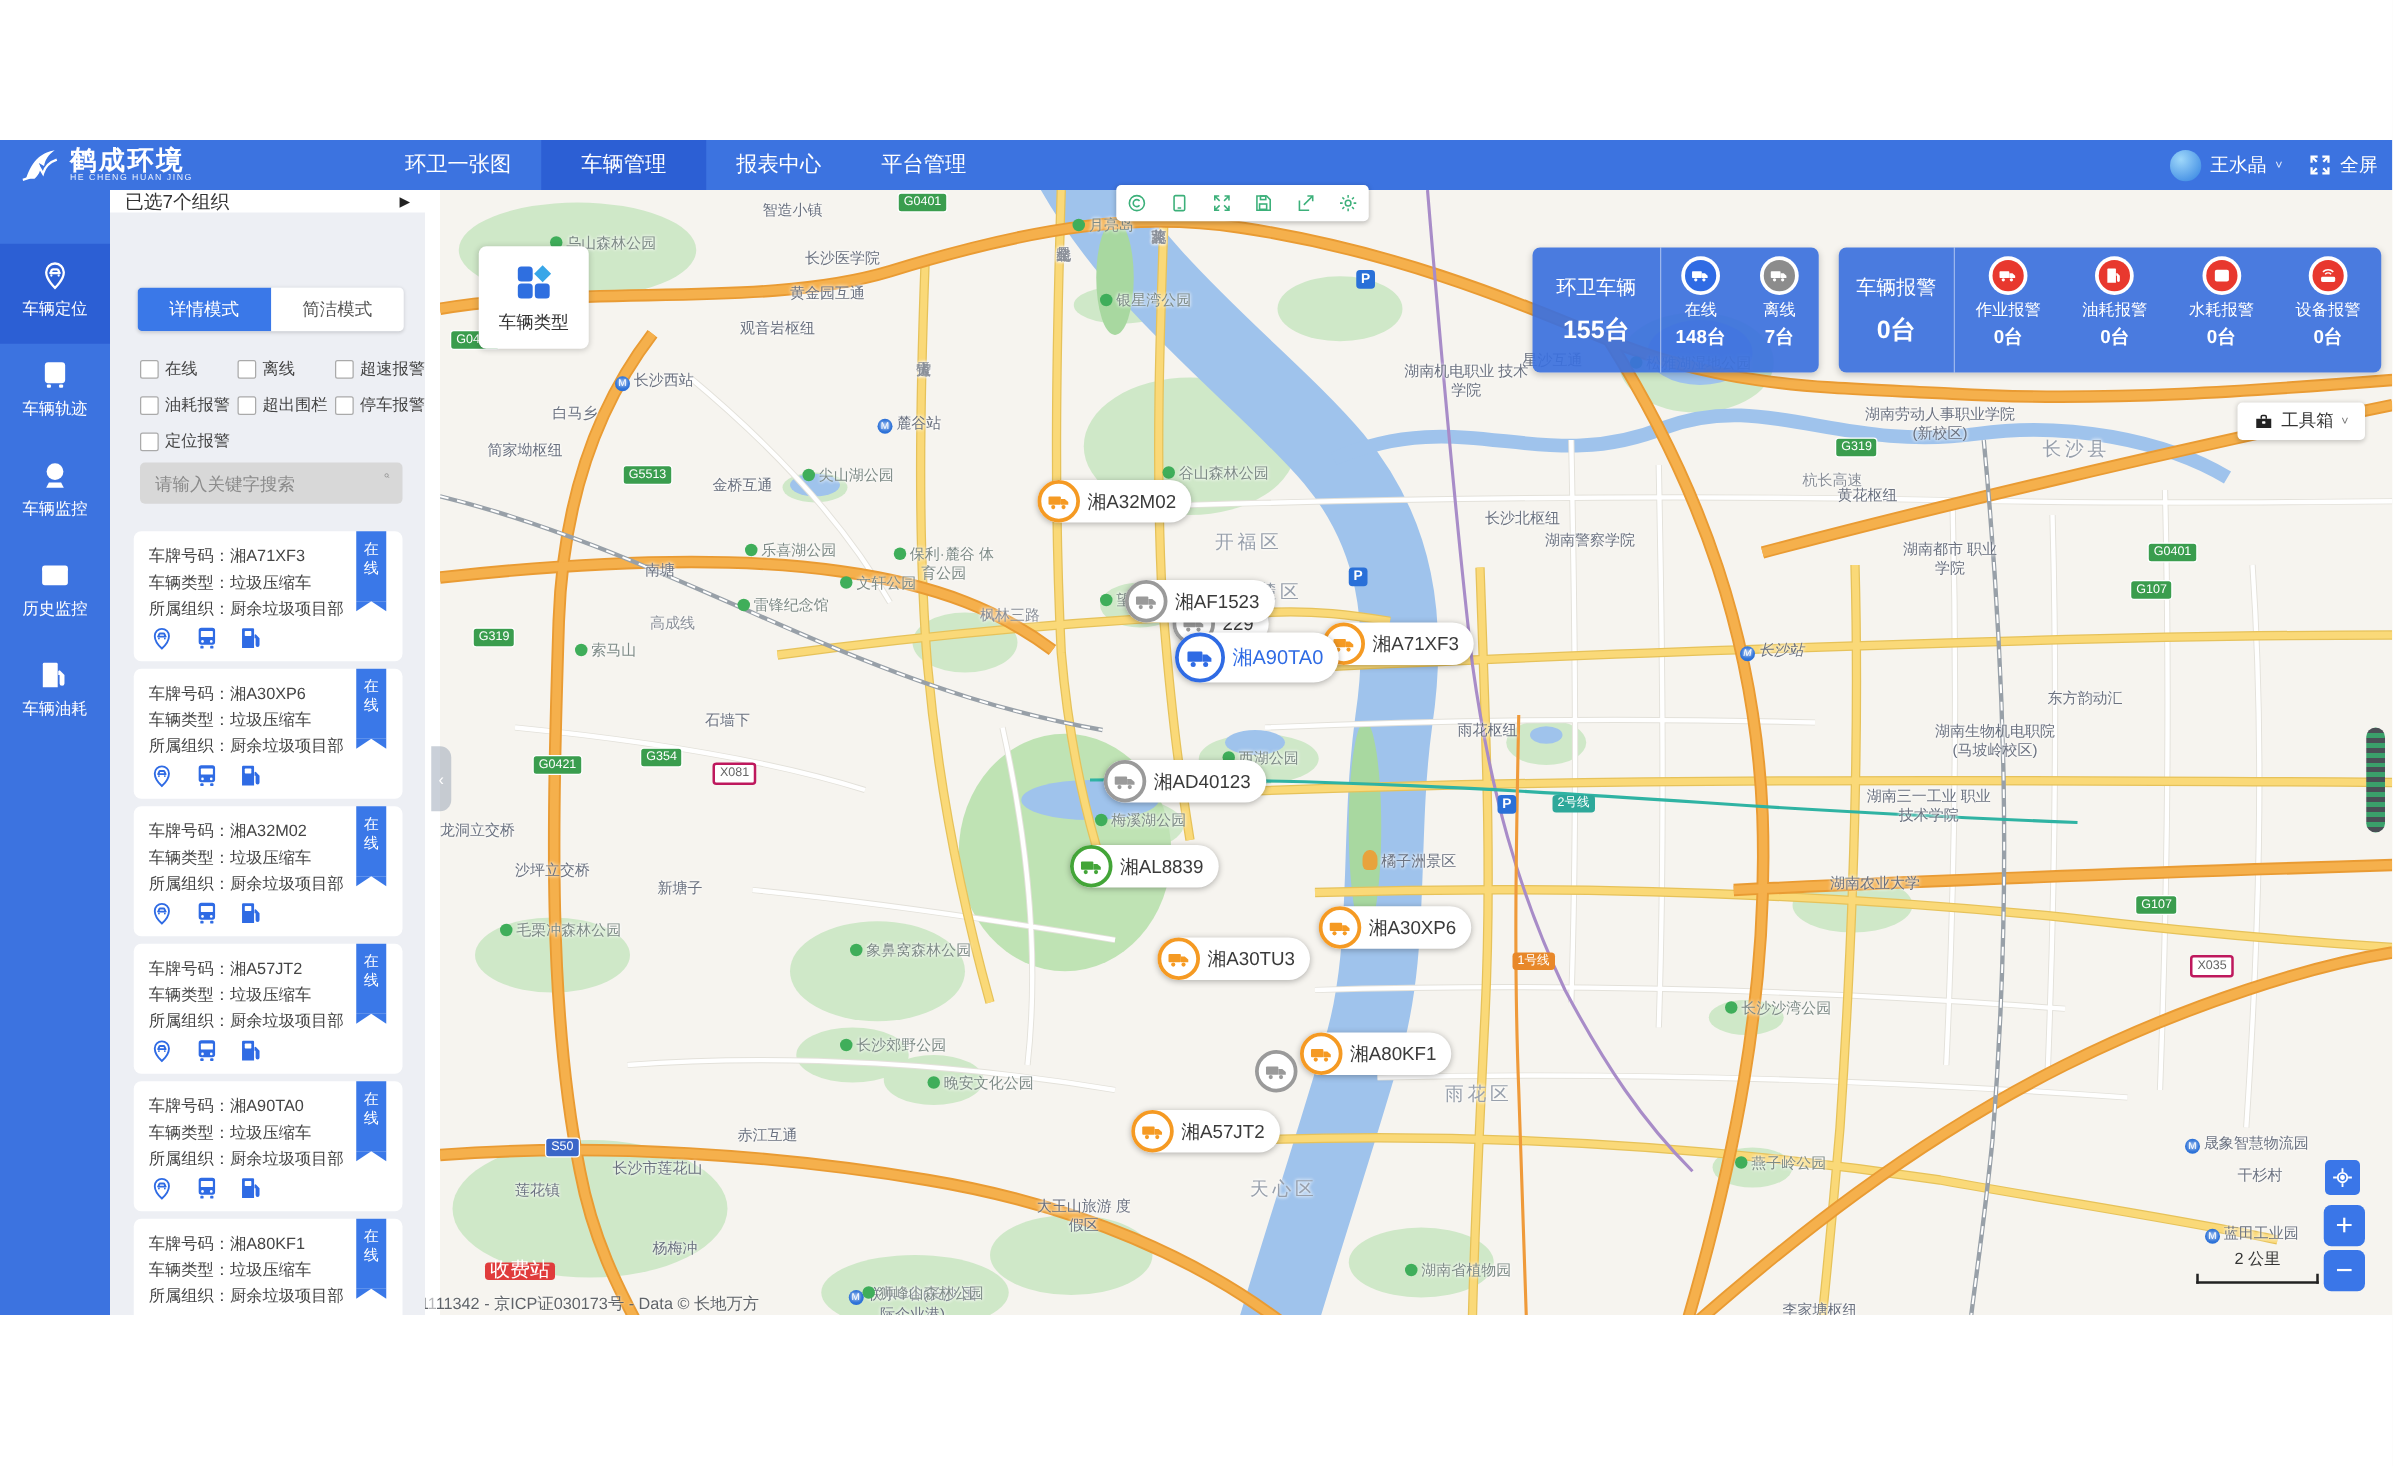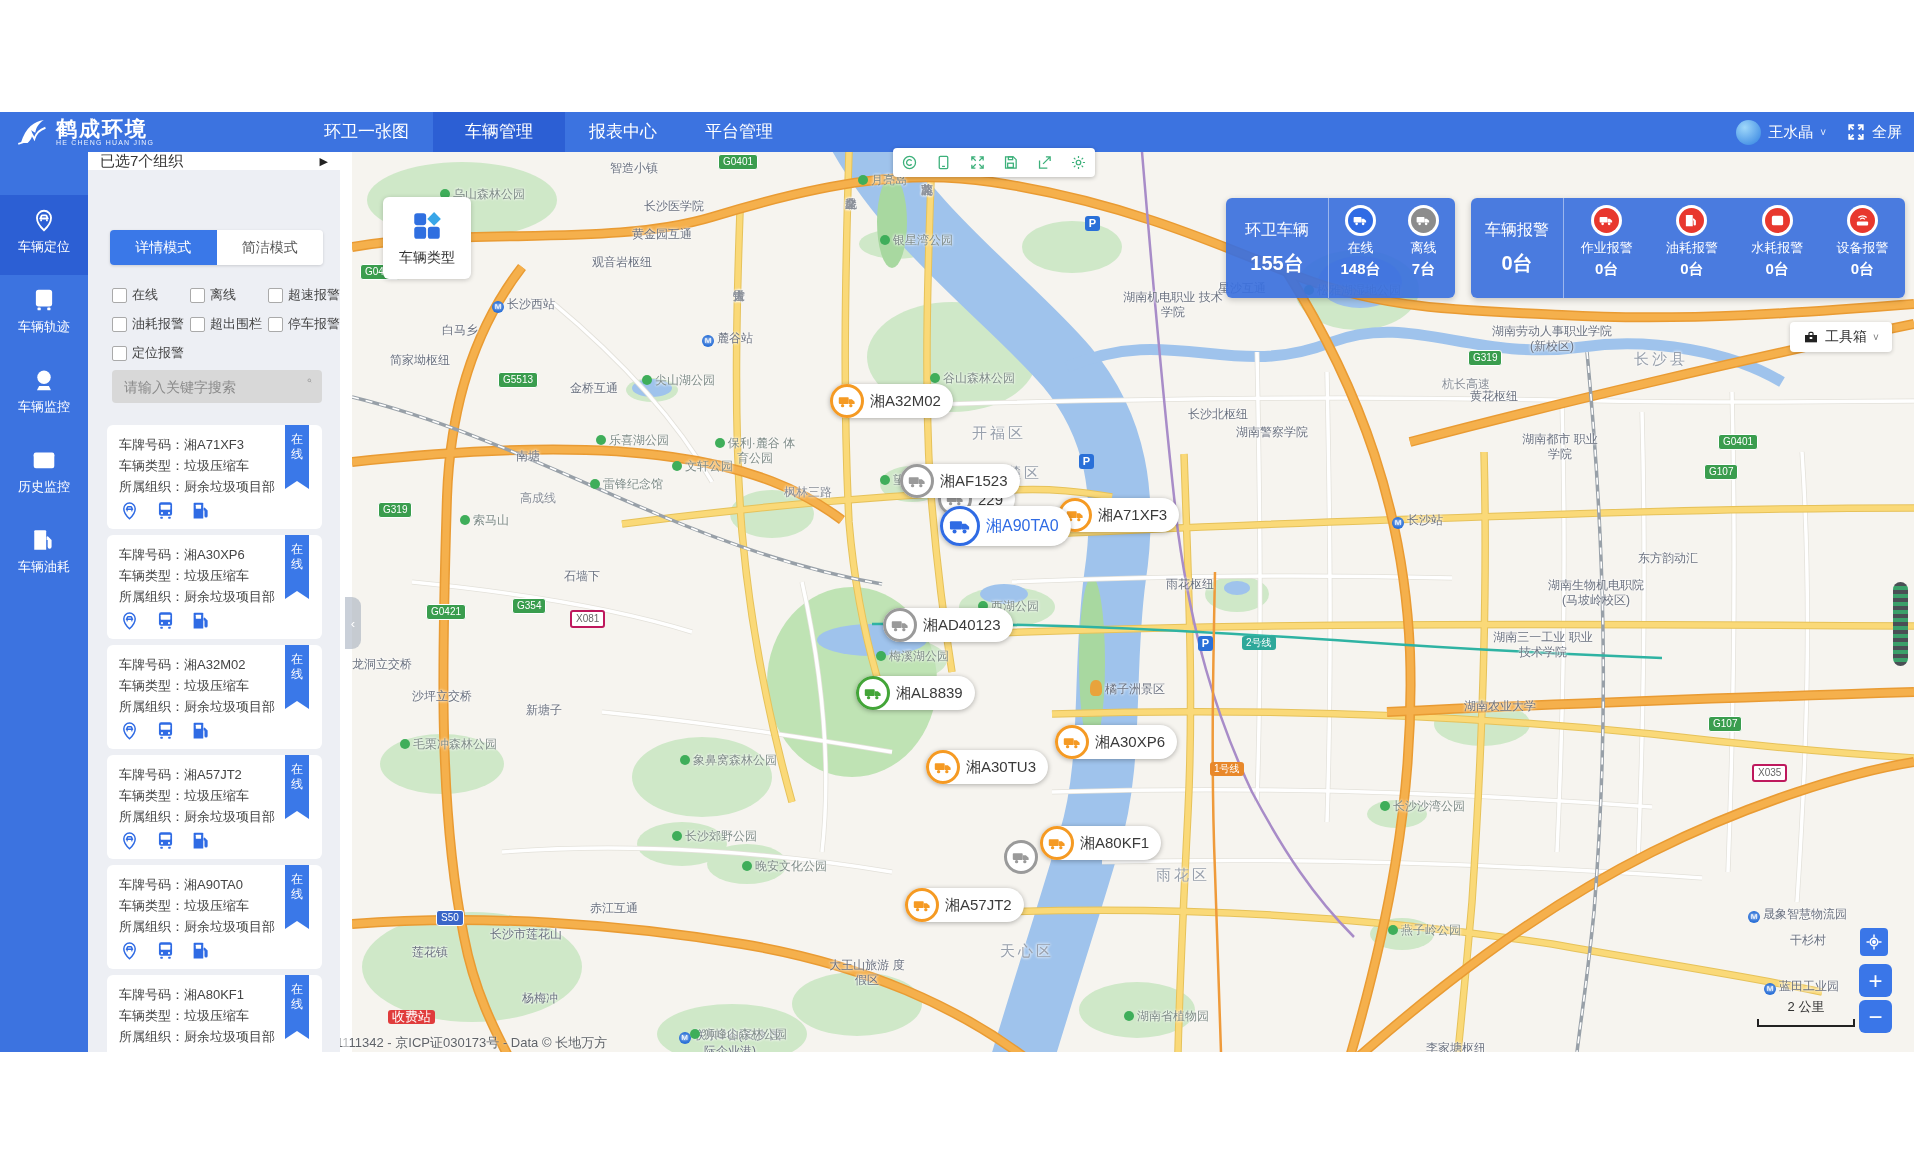--- a/index.html
+++ b/index.html
@@ -76,21 +76,21 @@
   .t-school{color:#6b7280;}
   .t-scenic:before{content:"";display:inline-block;width:12px;height:16px;border-radius:45% 45% 30% 30%;
     background:#e8a33c;margin-right:3px;vertical-align:-3px;}
   .wrapped{white-space:normal;text-align:center;line-height:15px;}
   .bdg{position:absolute;font-size:10px;line-height:14px;padding:0 4px;border-radius:3px;color:#fff;z-index:2;}
   .b-green{background:#3a9d4e;border:1px solid #fff;}
   .b-blue{background:#3a66c8;border:1px solid #fff;}
   .b-white{background:#fff;border:2px solid #be185d;color:#666;}
   .b-teal{background:#2ea89a;}
   .b-orangebadge{background:#e8882a;}
-  .b-red{background:#e03c3c;font-size:13px;}
+  .b-red{background:#e03c3c;font-size:16px;}
   .b-p{background:#2a70d8;width:15px;height:15px;padding:0;text-align:center;font-weight:bold;font-size:11px;
     line-height:15px;border-radius:3px;}
   .mk{position:absolute;height:34px;background:#fff;border-radius:19px;display:flex;align-items:center;gap:6px;
     padding:0 12px 0 0;box-shadow:0 1px 5px rgba(0,0,0,.3);z-index:3;font-size:15px;color:#3a3a3a;cursor:pointer;}
   .mk .circ{width:34px;height:34px;border-radius:50%;background:#fff;box-sizing:border-box;border:3px solid #999;
     display:flex;align-items:center;justify-content:center;flex:none;}
   .mk .circ svg{width:19px;height:19px;}
   .mk.c-orange .circ{border-color:#f59a23;} .mk.c-orange .circ svg{color:#f59a23;}
   .mk.c-gray .circ{border-color:#9a9a9a;} .mk.c-gray .circ svg{color:#9a9a9a;}
   .mk.c-green .circ{border-color:#43a538;} .mk.c-green .circ svg{color:#43a538;}
@@ -333,21 +333,21 @@
         <div class="lbl t-park" style="left: 772px; top: 856px;">湖南省植物园</div>
         <div class="lbl t-park" style="left: 1036px; top: 770px;">燕子岭公园</div>
         <div class="lbl t-district" style="left: 804px; top: 714px;">雨花区</div>
         <div class="lbl t-district" style="left: 648px; top: 790px;">天心区</div>
         <div class="lbl t-poi" style="left: 814px; top: 424px;">雨花枢纽</div>
         <div class="lbl t-park" style="left: 1028px; top: 646px;">长沙沙湾公园</div>
         <div class="lbl t-poi" style="left: 1074px; top: 888px;">李家塘枢纽</div>
         <div class="lbl t-station" style="left: 1396px; top: 754px;">晟象智慧物流园</div>
         <div class="lbl t-poi" style="left: 1438px; top: 780px;">干杉村</div>
         <div class="lbl t-station" style="left: 1412px; top: 826px;">蓝田工业园</div>
-        <div class="lbl t-station" style="left: 1040px; top: 360px;">长沙站</div>
+        <div class="lbl t-station" style="left: 1040px; top: 360px; font-style: italic;">长沙站</div>
         <div class="lbl t-school wrapped" style="left: 1188px; top: 426px; width: 112px;">湖南生物机电职院 (马坡岭校区)</div>
         <div class="lbl t-poi" style="left: 1286px; top: 398px;">东方韵动汇</div>
         <div class="lbl t-roadv" style="left: 490px; top: 36px;">金星北路</div>
         <div class="lbl t-roadv" style="left: 566px; top: 22px;">芙蓉北路</div>
         <div class="lbl t-roadv" style="left: 378px; top: 128px;">雷锋大道</div>
         <div class="lbl t-poi" style="left: 164px; top: 296px;">南塘</div>
         <div class="lbl t-poi" style="left: 212px; top: 416px;">石墙下</div>
         <div class="lbl t-poi" style="left: 174px; top: 522px; margin-top: 28px;">新塘子</div>
         <div class="lbl t-poi" style="left: 60px; top: 536px;">沙坪立交桥</div>
         <div class="lbl t-poi" style="left: 0px; top: 504px;">龙洞立交桥</div>

